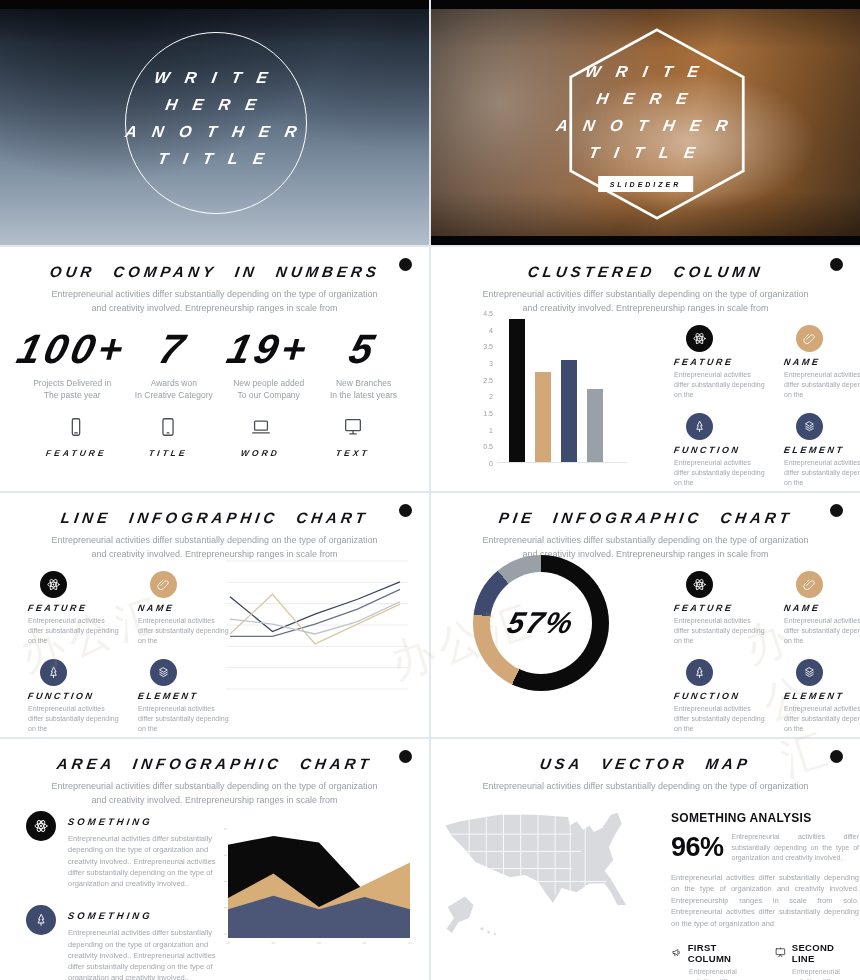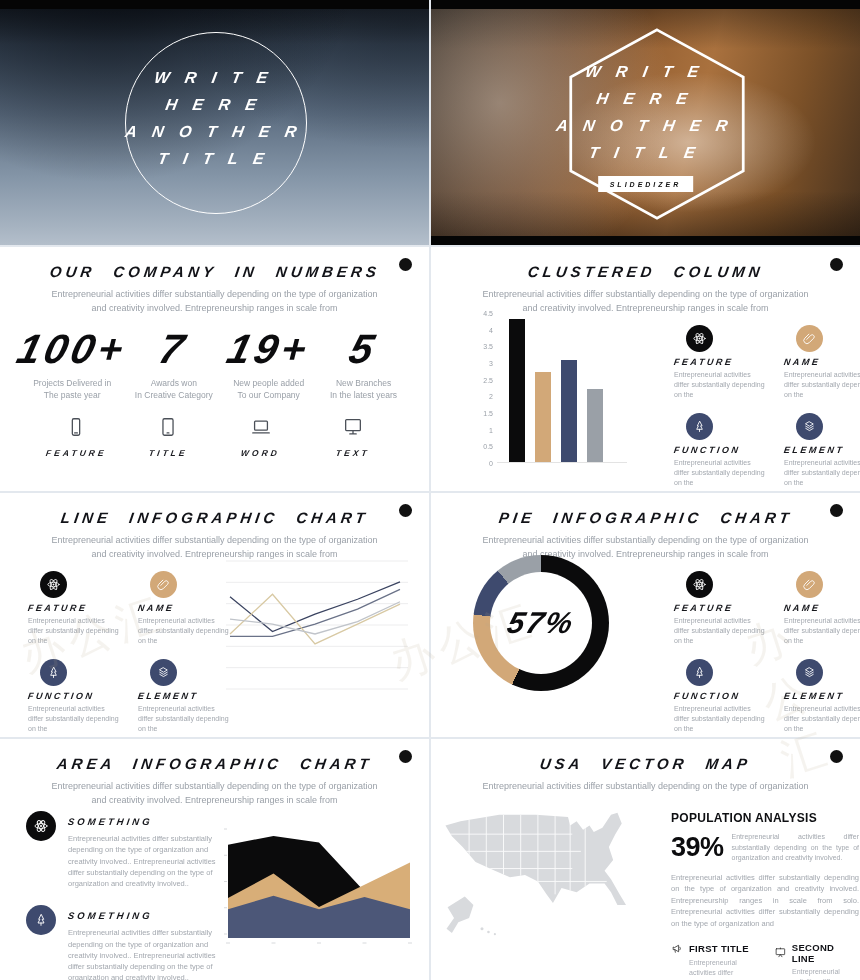--- a/index.html
+++ b/index.html
@@ -455,35 +455,35 @@
           <line x1="4" y1="20" x2="66" y2="20"></line>
         <line x1="12" y1="28" x2="62" y2="28"></line>
           <line x1="40" y1="34" x2="78" y2="34"></line>
       </g>
       <path d="M4,46 L12,41 16,45 14,51 9,53 6,58 3.5,56 7,51 Z" fill="#d8dadd"></path>
       <circle cx="20" cy="56" r="0.7" fill="#d8dadd"></circle>
         <circle cx="23" cy="57.5" r="0.6" fill="#d8dadd"></circle>
       <circle cx="26" cy="58.5" r="0.5" fill="#d8dadd"></circle>
     </svg>
     <div class="pop-col">
-      <div class="pop-title">POPULATION ANALYSIS</div>
+      <div class="pop-title">SOMETHING ANALYSIS</div>
       <div class="pct-row">
-        <span class="pct">39%</span>
+        <span class="pct">96%</span>
         <span class="pct-desc" style="width:142px;">Entrepreneurial activities differ substantially depending on the type of organization and creativity involved.</span>
       </div>
       <div class="pop-para">Entrepreneurial activities differ substantially depending on the type of organization and creativity involved. Entrepreneurship ranges in scale from solo. Entrepreneurial activities differ substantially depending on the type of organization and</div>
       <div class="titles-row" id="titlesRow">
           <div class="t-item">
      <div class="t-head">
               <svg viewBox="0 0 24 24">
                 <path d="M4 10 V14 H7 L14 18 V6 L7 10 Z" fill="none" stroke="#222" stroke-width="1.4" stroke-linecap="round" stroke-linejoin="round"></path>
                 <path d="M16.5 9.5 a4 4 0 0 1 0 5" fill="none" stroke="#222" stroke-width="1.4" stroke-linecap="round" stroke-linejoin="round"></path>
                 <path d="M7 14 L8 19" fill="none" stroke="#222" stroke-width="1.4" stroke-linecap="round" stroke-linejoin="round"></path>
               </svg>
-              <span class="t-lbl">FIRST TITLE</span>
+              <span class="t-lbl">FIRST COLUMN</span>
             </div>
      <div class="t-desc">Entrepreneurial activities differ substantially depending on the</div>
    </div>
           <div class="t-item">
      <div class="t-head">
               <svg viewBox="0 0 24 24">
                 <rect x="4" y="5" width="16" height="11" rx="0.8" fill="none" stroke="#222" stroke-width="1.4" stroke-linecap="round" stroke-linejoin="round"></rect>
                 <path d="M9 20 L12 16 15 20" fill="none" stroke="#222" stroke-width="1.4" stroke-linecap="round" stroke-linejoin="round"></path>
                 <path d="M12 3.5 V5" fill="none" stroke="#222" stroke-width="1.4" stroke-linecap="round" stroke-linejoin="round"></path>
               </svg>

